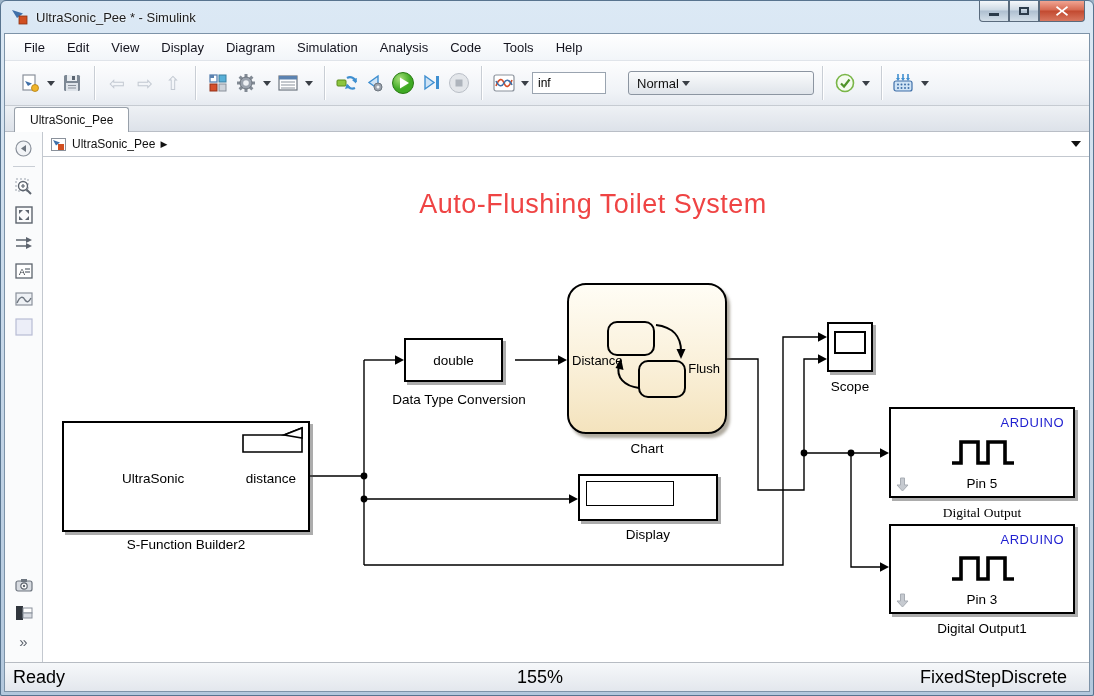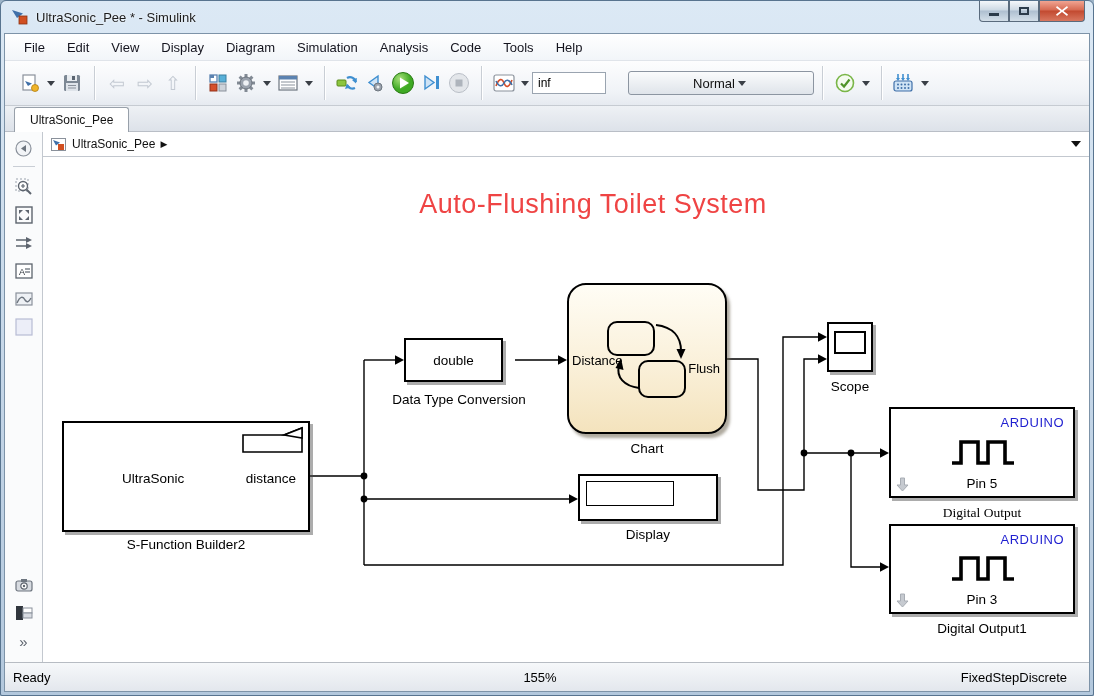--- a/index.html
+++ b/index.html
@@ -33,21 +33,21 @@
   
   .toolbar { height:45px; background:linear-gradient(180deg,#fdfdfe 0%,#f0f3f7 70%,#e6eaf0 100%);
     border-bottom:1px solid #c6cbd2; display:flex; align-items:center; padding:0 6px; }
   .tb-group { display:flex; align-items:center; height:36px; padding:0 5px; }
   .tb-sep { width:1px; height:34px; background:#c9ced5; margin:0 3px; box-shadow:1px 0 0 #fff; }
   .tb-btn { min-width:26px; height:28px; display:flex; align-items:center; justify-content:center; border-radius:3px; margin:0 1px; }
   .dd-arrow { width:0; height:0; border-left:4px solid transparent; border-right:4px solid transparent; border-top:5px solid #3a3f46; margin:0 3px; }
   .nav-glyph { font-size:19px; color:#c3c9d2; line-height:1; }
   .tb-input { width:74px; height:22px; border:1px solid #9aa4b0; font-size:12px; padding:2px 5px; font-family:"Liberation Sans",sans-serif; background:#fff; }
   .tb-combo { width:186px; height:24px; border:1px solid #8c95a1; border-radius:3px; margin-left:22px;
-    background:linear-gradient(180deg,#fafbfc,#dfe4ea); display:flex; align-items:center; justify-content:center; padding:0 8px; font-size:13px; color:#111; }
+    background:linear-gradient(180deg,#fafbfc,#dfe4ea); display:flex; align-items:center; justify-content:flex-start; padding:0 8px; font-size:13px; color:#111; }
   
   .tabbar { height:26px; background:linear-gradient(180deg,#eef1f5,#dde2e9); border-bottom:1px solid #b9bec6; display:flex; align-items:flex-end; padding-left:9px; }
   .tab { background:#fff; border:1px solid #98a0aa; border-bottom:none; border-radius:3px 3px 0 0;
     font-size:12px; color:#111; padding:5px 15px 5px 15px; position:relative; top:1px; }
   
   .editor { flex:1; display:flex; min-height:0; }
   .palette { width:38px; background:#fafbfc; border-right:1px solid #c3c8cf; display:flex; flex-direction:column; align-items:center; }
   .pal-btn { width:26px; height:26px; display:flex; align-items:center; justify-content:center; margin:1px 0; border-radius:3px; color:#5d646e; }
   .pal-sep { width:22px; height:1px; background:#c9ced5; margin:4px 0 6px 0; }
   .pal-spacer { flex:1; }
@@ -65,21 +65,21 @@
   .block-label { position:absolute; font-size:13.5px; color:#000; text-align:center; white-space:nowrap; }
   .chart-block { border-radius:19px; background:linear-gradient(180deg,#fffdf5 0%,#faf0d9 55%,#f4e3bd 100%);
     box-shadow:3px 4px 3px rgba(110,100,80,0.55); }
   .port-label { position:absolute; font-size:13px; color:#000; }
   .inner-text { position:absolute; font-size:13.5px; color:#000; }
   .arduino-brand { position:absolute; top:6px; right:9px; font-size:13px; color:#1f1fd0; letter-spacing:0.5px; }
   .pin-label { position:absolute; bottom:5px; left:0; right:0; text-align:center; font-size:13.5px; color:#000; }
   wires, svg.wires { position:absolute; inset:0; }
   
   .statusbar { height:29px; background:linear-gradient(180deg,#f6f8fa,#e3e7ed); border-top:1px solid #b7bcc3;
-    display:flex; align-items:center; padding:0 8px; font-size:13px; color:#000; }
+    display:flex; align-items:center; padding:0 8px; font-size:18px; color:#000; }
   .sb-left { flex:1; }
   .sb-center { flex:0 0 auto; }
   .sb-right { flex:1; text-align:right; padding-right:14px; position:relative; }
 </style>
 </head>
 <body>
 
 <div class="window">
 
   <div class="titlebar">

